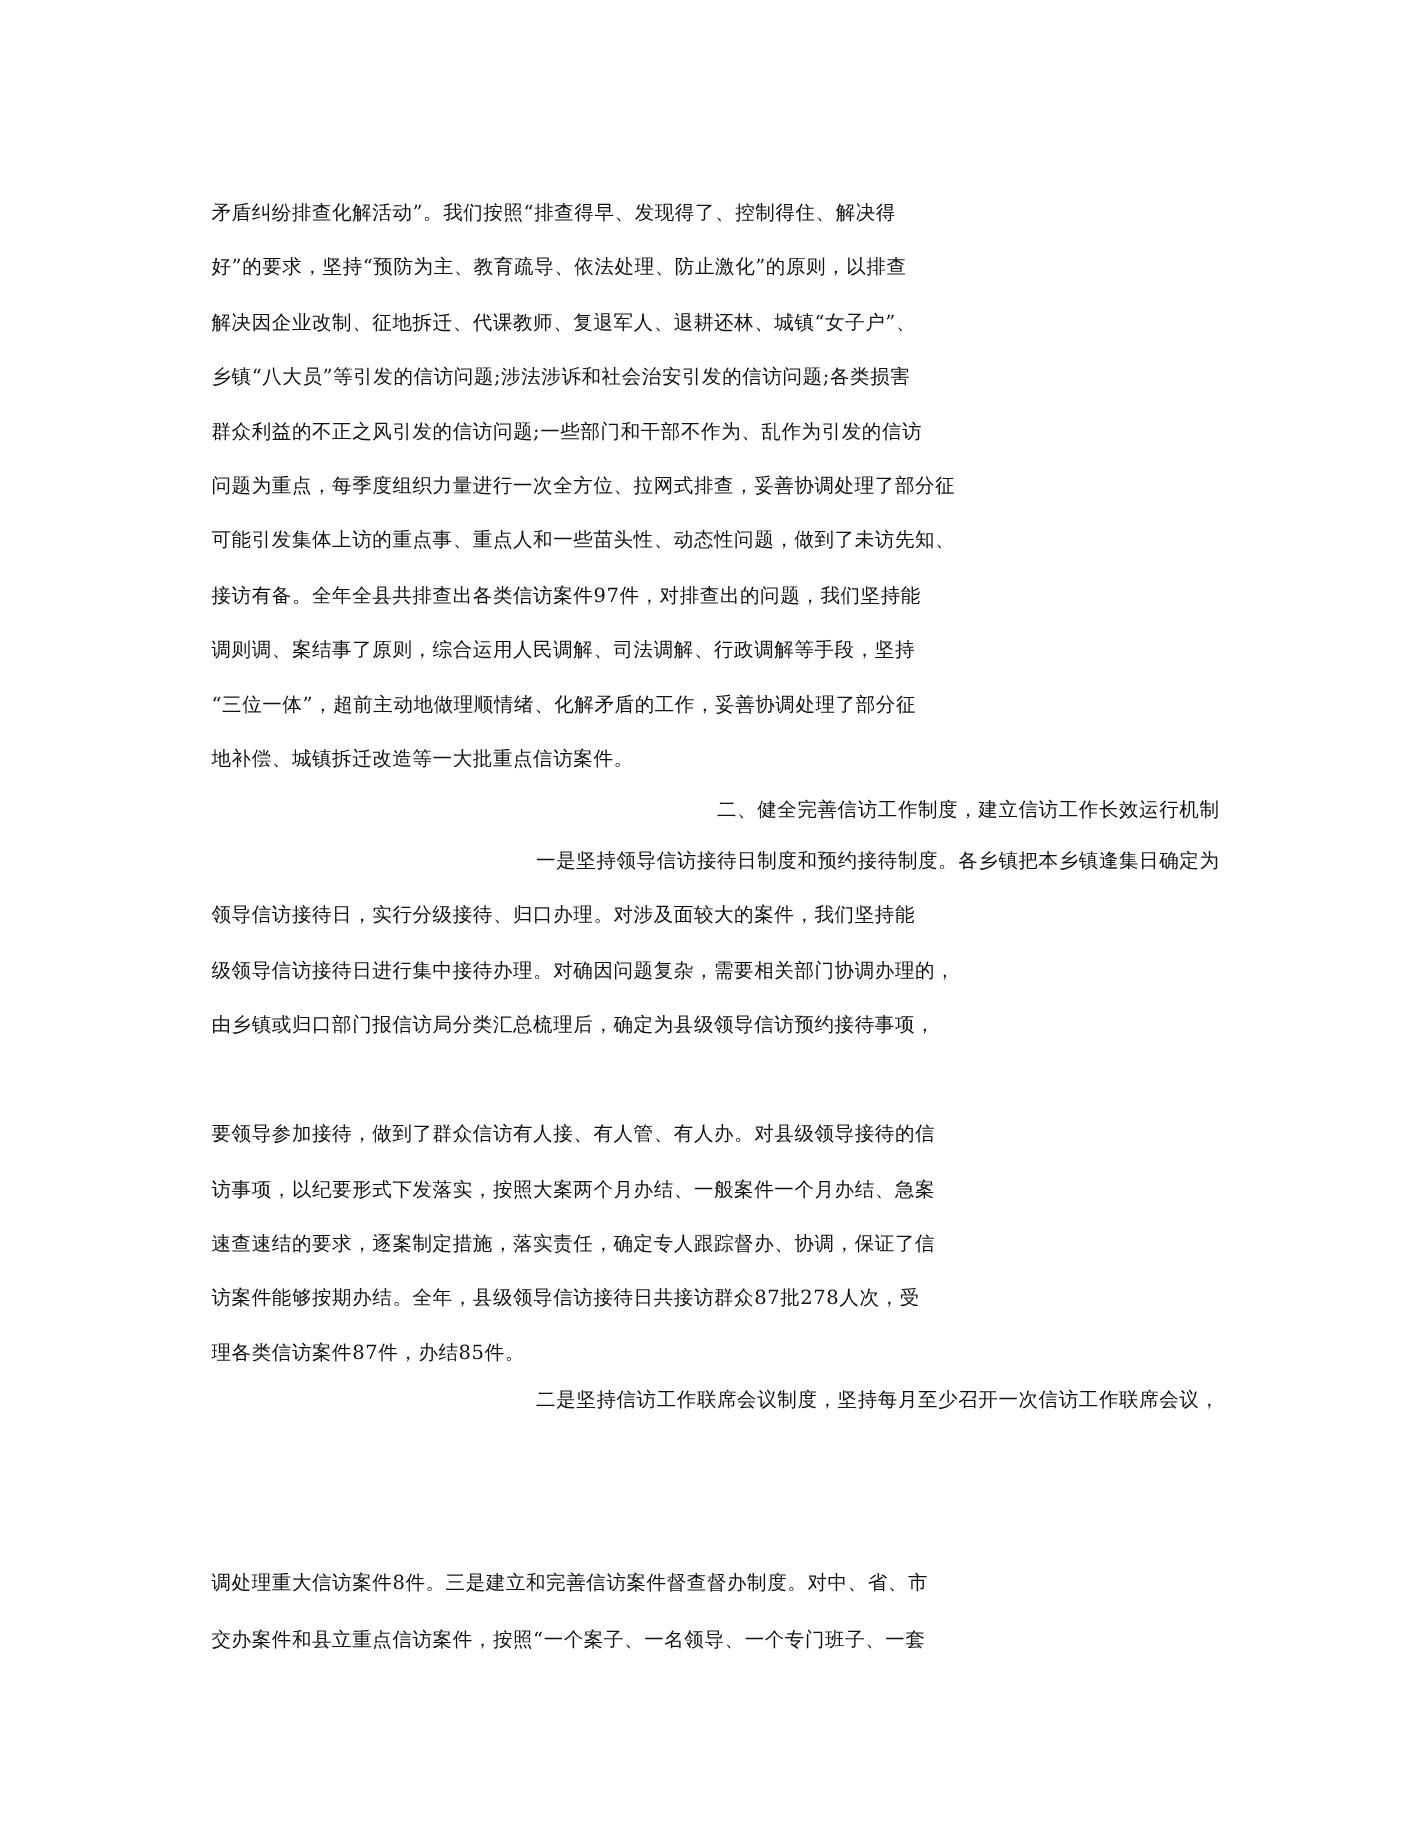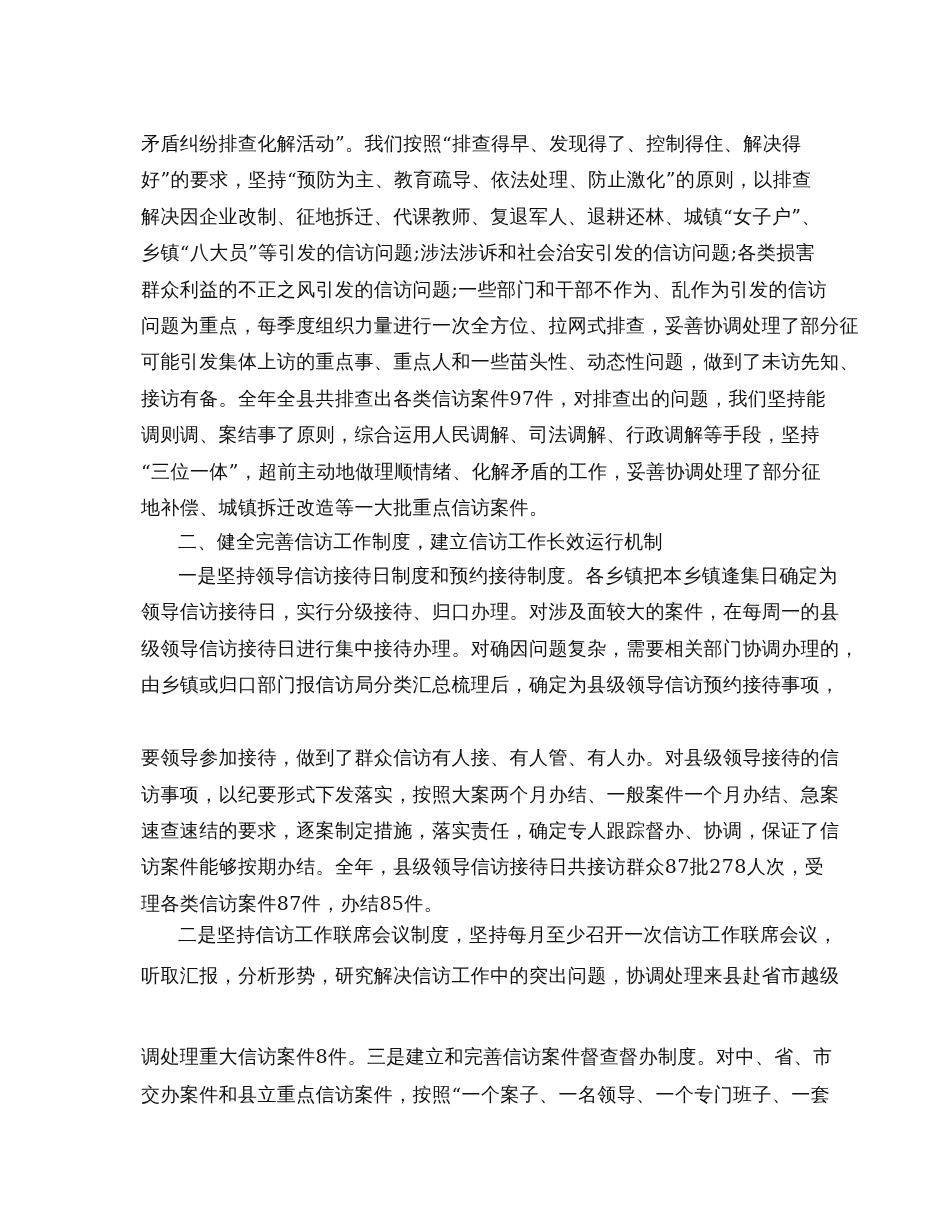--- a/index.html
+++ b/index.html
@@ -8,49 +8,48 @@
     position: absolute; left: 0; top: 0; width: 950px; height: 1230px;
     background: #ffffff;
   }
   .line {
     position: absolute;
     left: 141px;
     width: 672px;
     height: 26px;
     line-height: 26px;
     font-family: "DejaVu Serif", "Liberation Serif", serif;
-    font-size: 19px;
+    font-size: 13px;
     color: #111111;
     white-space: nowrap;
     letter-spacing: 0.4px;
   }
-  .indent { left: 178px; width: 635px; }
+  .indent { left: 178px; width: 635px; text-align: right; }
 </style>
 </head>
 <body>
 
 <div class="page">
   <div class="line" style="top:130px">矛盾纠纷排查化解活动”。我们按照“排查得早、发现得了、控制得住、解决得</div>
   <div class="line" style="top:166px">好”的要求，坚持“预防为主、教育疏导、依法处理、防止激化”的原则，以排查</div>
   <div class="line" style="top:203px">解决因企业改制、征地拆迁、代课教师、复退军人、退耕还林、城镇“女子户”、</div>
   <div class="line" style="top:239px">乡镇“八大员”等引发的信访问题;涉法涉诉和社会治安引发的信访问题;各类损害</div>
   <div class="line" style="top:276px">群众利益的不正之风引发的信访问题;一些部门和干部不作为、乱作为引发的信访</div>
   <div class="line" style="top:312px">问题为重点，每季度组织力量进行一次全方位、拉网式排查，妥善协调处理了部分征</div>
   <div class="line" style="top:348px">可能引发集体上访的重点事、重点人和一些苗头性、动态性问题，做到了未访先知、</div>
   <div class="line" style="top:385px">接访有备。全年全县共排查出各类信访案件97件，对排查出的问题，我们坚持能</div>
   <div class="line" style="top:421px">调则调、案结事了原则，综合运用人民调解、司法调解、行政调解等手段，坚持</div>
   <div class="line" style="top:458px">“三位一体”，超前主动地做理顺情绪、化解矛盾的工作，妥善协调处理了部分征</div>
   <div class="line" style="top:494px">地补偿、城镇拆迁改造等一大批重点信访案件。</div>
   <div class="line indent" style="top:528px">二、健全完善信访工作制度，建立信访工作长效运行机制</div>
   <div class="line indent" style="top:562px">一是坚持领导信访接待日制度和预约接待制度。各乡镇把本乡镇逢集日确定为</div>
-  <div class="line" style="top:598px">领导信访接待日，实行分级接待、归口办理。对涉及面较大的案件，在每周一的县</div>
+  <div class="line" style="top:598px">领导信访接待日，实行分级接待、归口办理。对涉及面较大的案件，我们坚持能</div>
   <div class="line" style="top:635px">级领导信访接待日进行集中接待办理。对确因问题复杂，需要相关部门协调办理的，</div>
   <div class="line" style="top:671px">由乡镇或归口部门报信访局分类汇总梳理后，确定为县级领导信访预约接待事项，</div>
   <div class="line" style="top:744px">要领导参加接待，做到了群众信访有人接、有人管、有人办。对县级领导接待的信</div>
   <div class="line" style="top:781px">访事项，以纪要形式下发落实，按照大案两个月办结、一般案件一个月办结、急案</div>
   <div class="line" style="top:817px">速查速结的要求，逐案制定措施，落实责任，确定专人跟踪督办、协调，保证了信</div>
   <div class="line" style="top:853px">访案件能够按期办结。全年，县级领导信访接待日共接访群众87批278人次，受</div>
   <div class="line" style="top:890px">理各类信访案件87件，办结85件。</div>
   <div class="line indent" style="top:921px">二是坚持信访工作联席会议制度，坚持每月至少召开一次信访工作联席会议，</div>
-  <div class="line" style="top:962px">听取汇报，分析形势，研究解决信访工作中的突出问题，协调处理来县赴省市越级</div>
   <div class="line" style="top:1043px">调处理重大信访案件8件。三是建立和完善信访案件督查督办制度。对中、省、市</div>
   <div class="line" style="top:1081px">交办案件和县立重点信访案件，按照“一个案子、一名领导、一个专门班子、一套</div>
 </div>
 
 </body></html>

